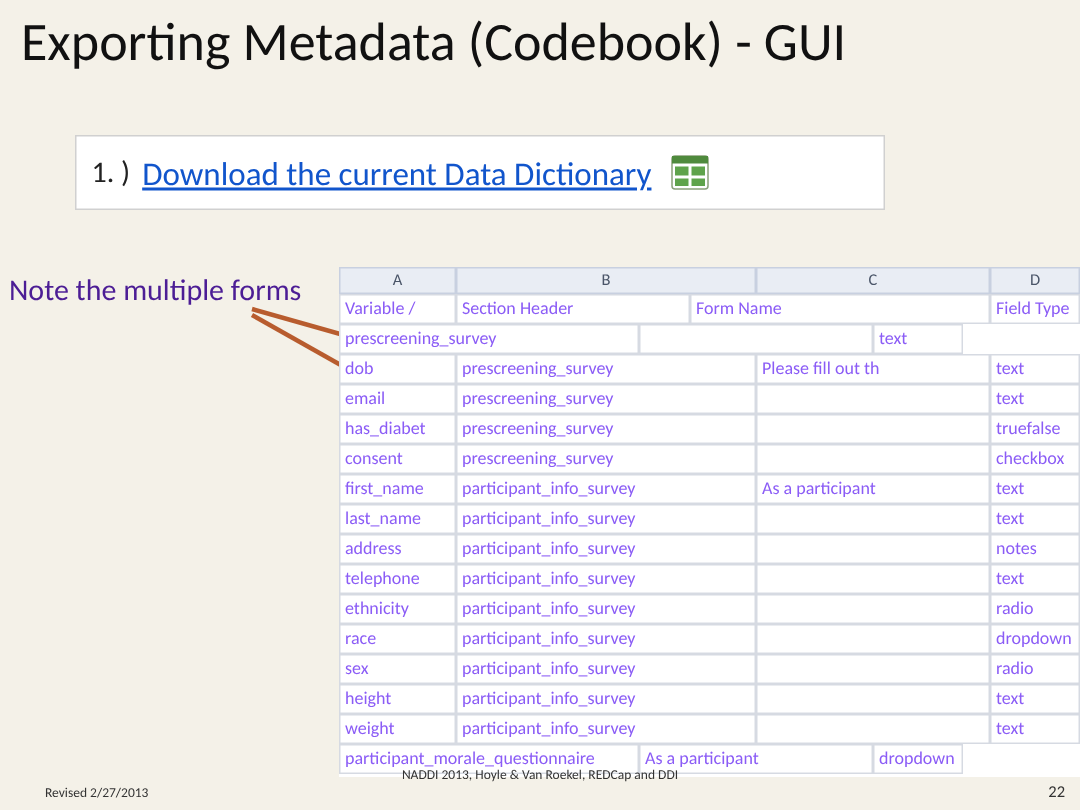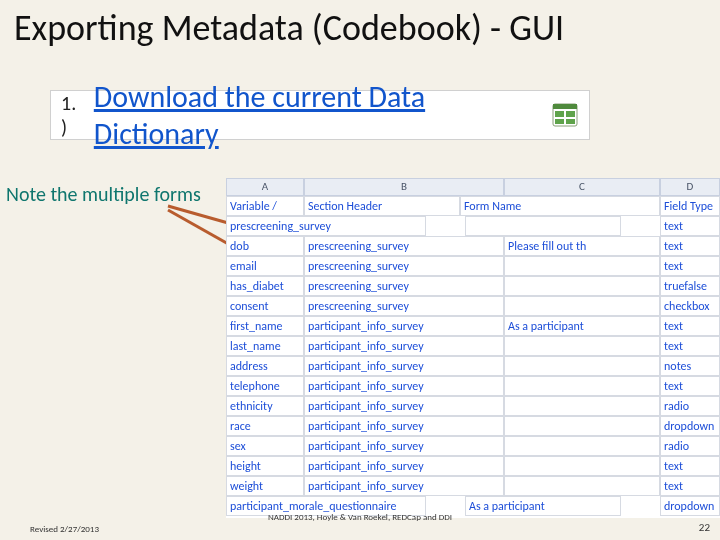--- a/index.html
+++ b/index.html
@@ -39,35 +39,35 @@
     align-items: center;
     padding: 0 10px;
     box-sizing: border-box;
   }
   .download-num {
     font-size: 20px;
     color: #222;
     margin-right: 8px;
   }
   .download-link {
-    font-size: 30px;
+    font-size: 22px;
     color: #1155cc;
     text-decoration: underline;
   }
   .excel-icon {
     margin-left: 12px;
     width: 28px;
     height: 26px;
   }
   .note-line {
     position: absolute;
     top: 182px;
     left: 6px;
     font-size: 20px;
-    color: #0f766e;
+    color: #4c1d95;
   }
   .arrows {
     position: absolute;
     top: 200px;
     left: 160px;
     width: 200px;
     height: 80px;
     pointer-events: none;
   }
   .sheet {
@@ -90,22 +90,21 @@
   .colheads .ch {
     border: 1px solid #c8d0e0;
     box-sizing: border-box;
     text-align: center;
     line-height: 16px;
   }
   .row {
     display: flex;
     height: 20px;
     font-size: 12px;
-    color: #1d4ed8;
-    justify-content: space-between;
+    color: #8b5cf6;
   }
   .row.header .cell {
     background: #fff;
     font-weight: 400;
   }
   .cell {
     border: 1px solid #d6dae2;
     box-sizing: border-box;
     padding: 0 3px;
     line-height: 18px;

